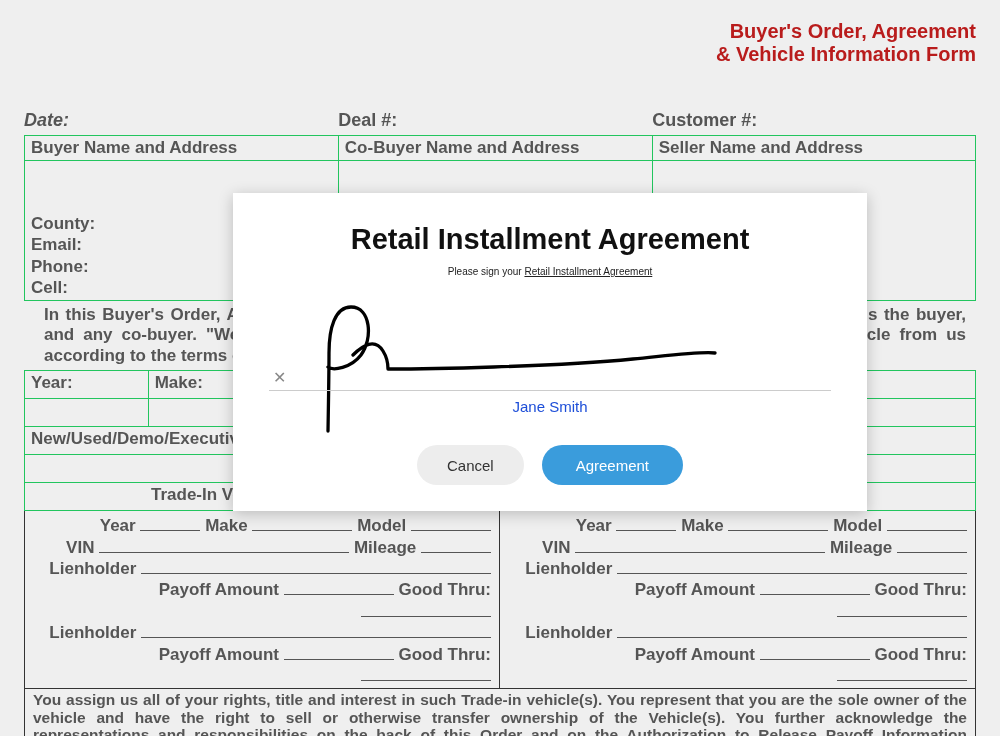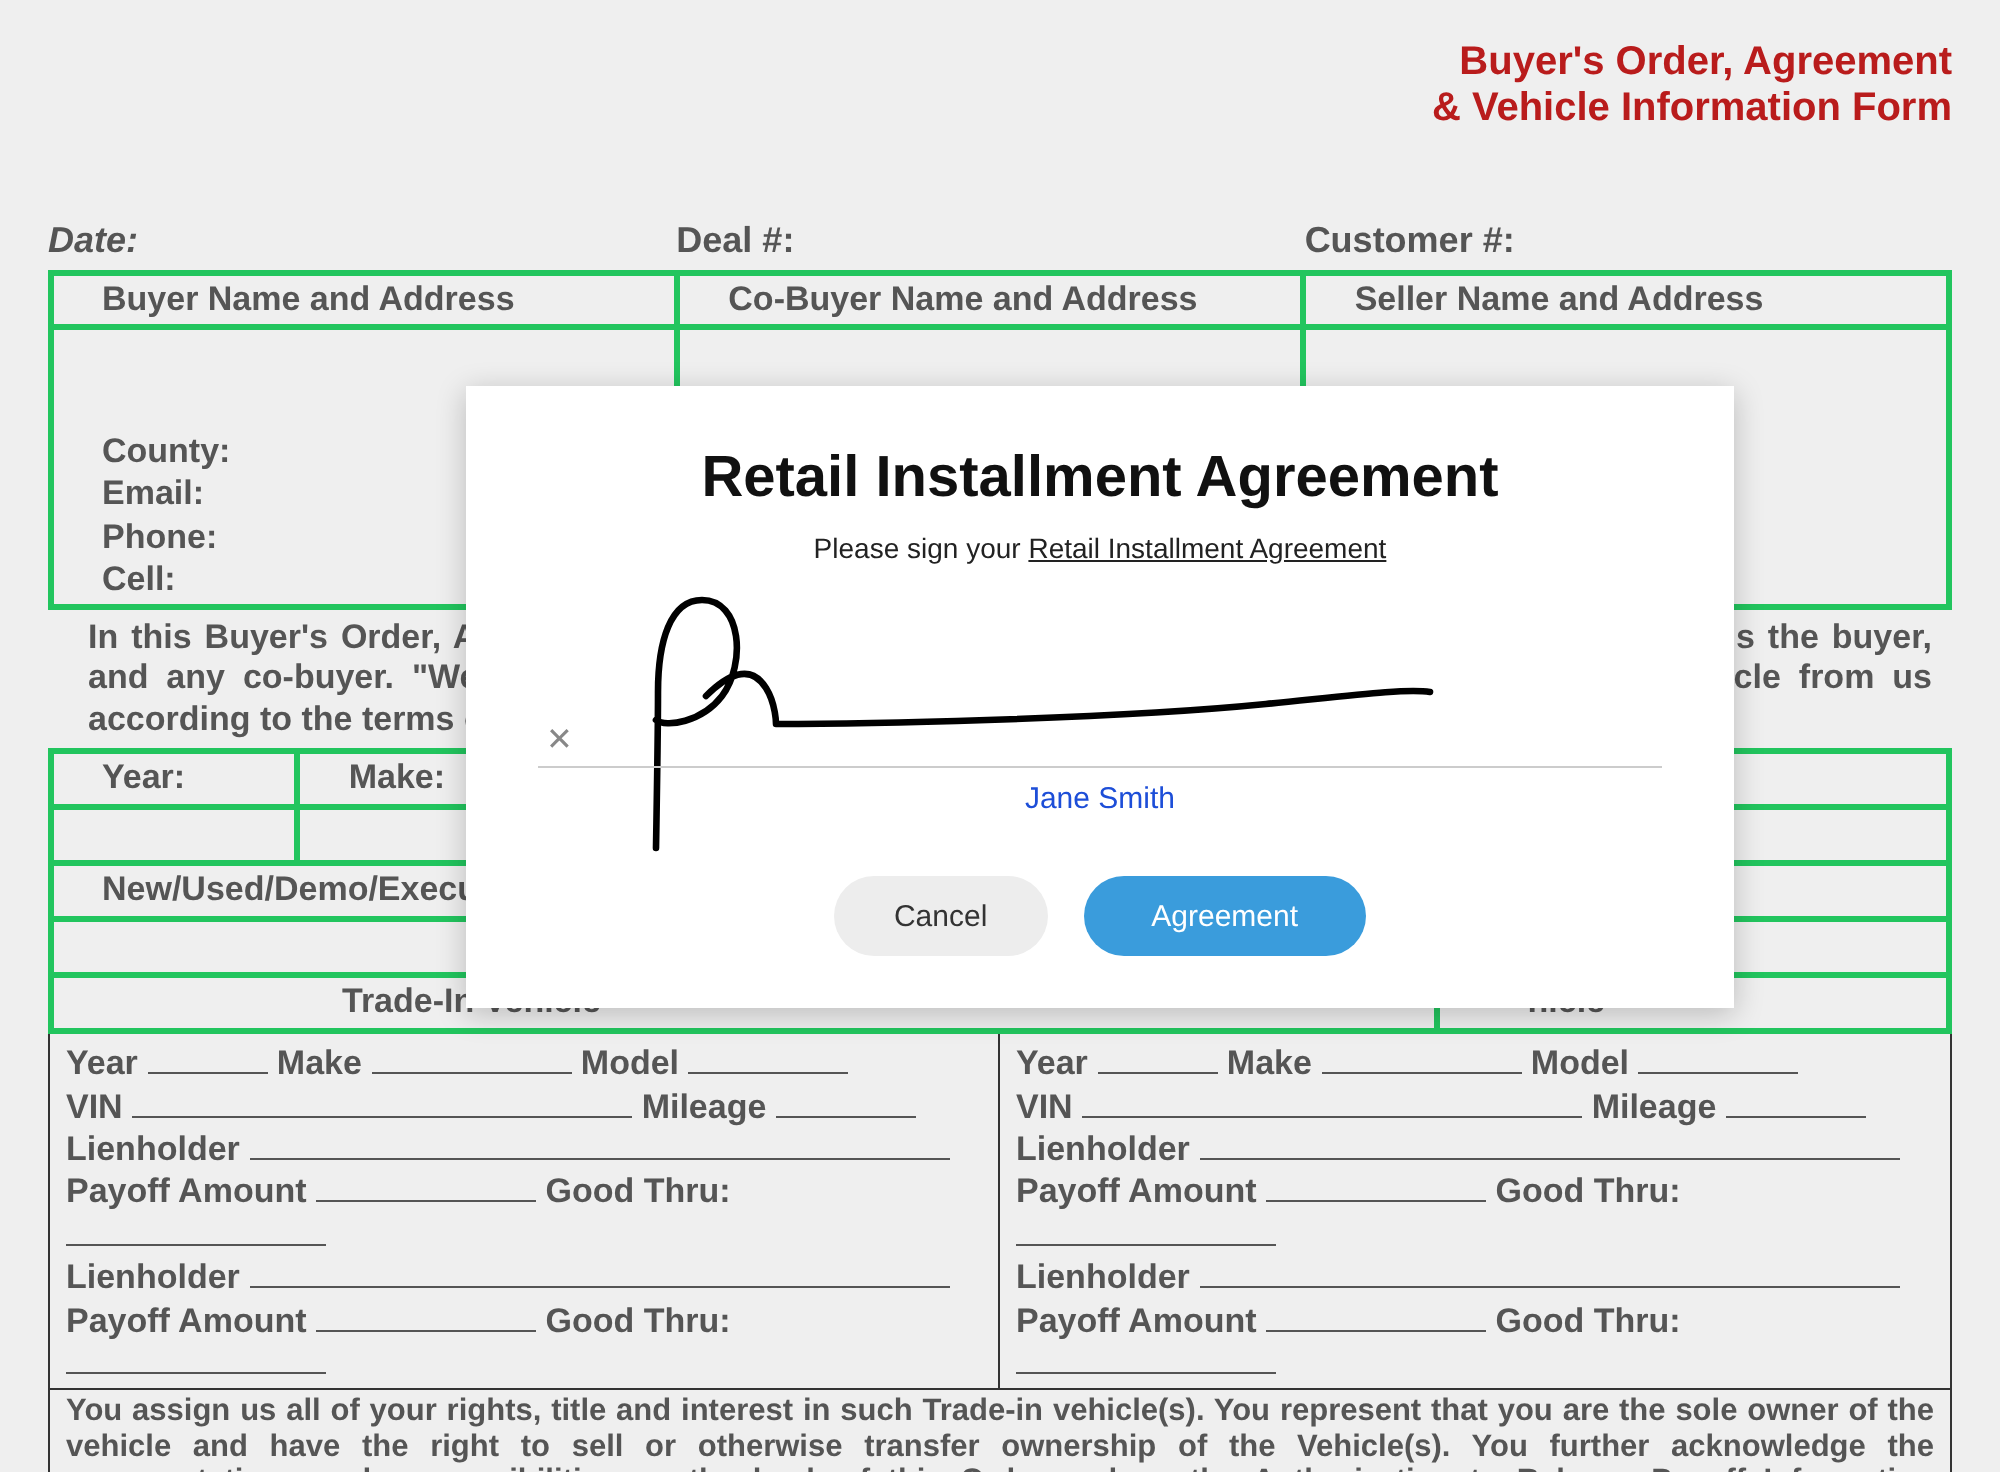--- a/index.html
+++ b/index.html
@@ -37,22 +37,22 @@
   }
   .form-row-top .c1 { width: 33%; font-style: italic; }
   .form-row-top .c2 { width: 33%; }
   .form-row-top .c3 { width: 34%; }
   table.boxed {
     width: 100%;
     border-collapse: collapse;
     color: #555;
   }
   table.boxed th, table.boxed td {
-    border: 3px solid #22c55e;
-    padding: 2px 24px;
+    border: 1px solid #22c55e;
+    padding: 2px 6px;
     font-size: 17px;
     font-weight: 700;
     text-align: left;
     vertical-align: top;
   }
   .labels-col {
     font-weight: 700;
     font-size: 17px;
     color: #555;
     line-height: 1.25;
@@ -75,20 +75,21 @@
     color: #555;
     font-weight: 700;
     font-size: 17px;
     border: 1px solid #333;
     border-top: none;
   }
   .tradein > div {
     width: 50%;
     padding: 4px 8px 2px 8px;
     line-height: 1.25;
+    text-align: right;
   }
   .tradein > div:first-child { border-right: 1px solid #333; }
   .fill {
     display: inline-block;
     border-bottom: 1px solid #555;
     height: 0.95em;
     vertical-align: baseline;
   }
   .disclaimer {
     border: 1px solid #333;
@@ -111,23 +112,23 @@
     padding: 30px 30px 26px 30px;
     text-align: center;
   }
   .modal-title {
     font-size: 29px;
     font-weight: 700;
     color: #111;
     margin-bottom: 10px;
   }
   .modal-sub {
-    font-size: 14px;
+    font-size: 10px;
     color: #222;
-    margin-bottom: 14px;
+    margin-bottom: 26px;
   }
   .modal-sub .linklike {
     text-decoration: underline;
     color: #222;
   }
   .sig-area {
     position: relative;
     height: 110px;
   }
   .sig-line {

